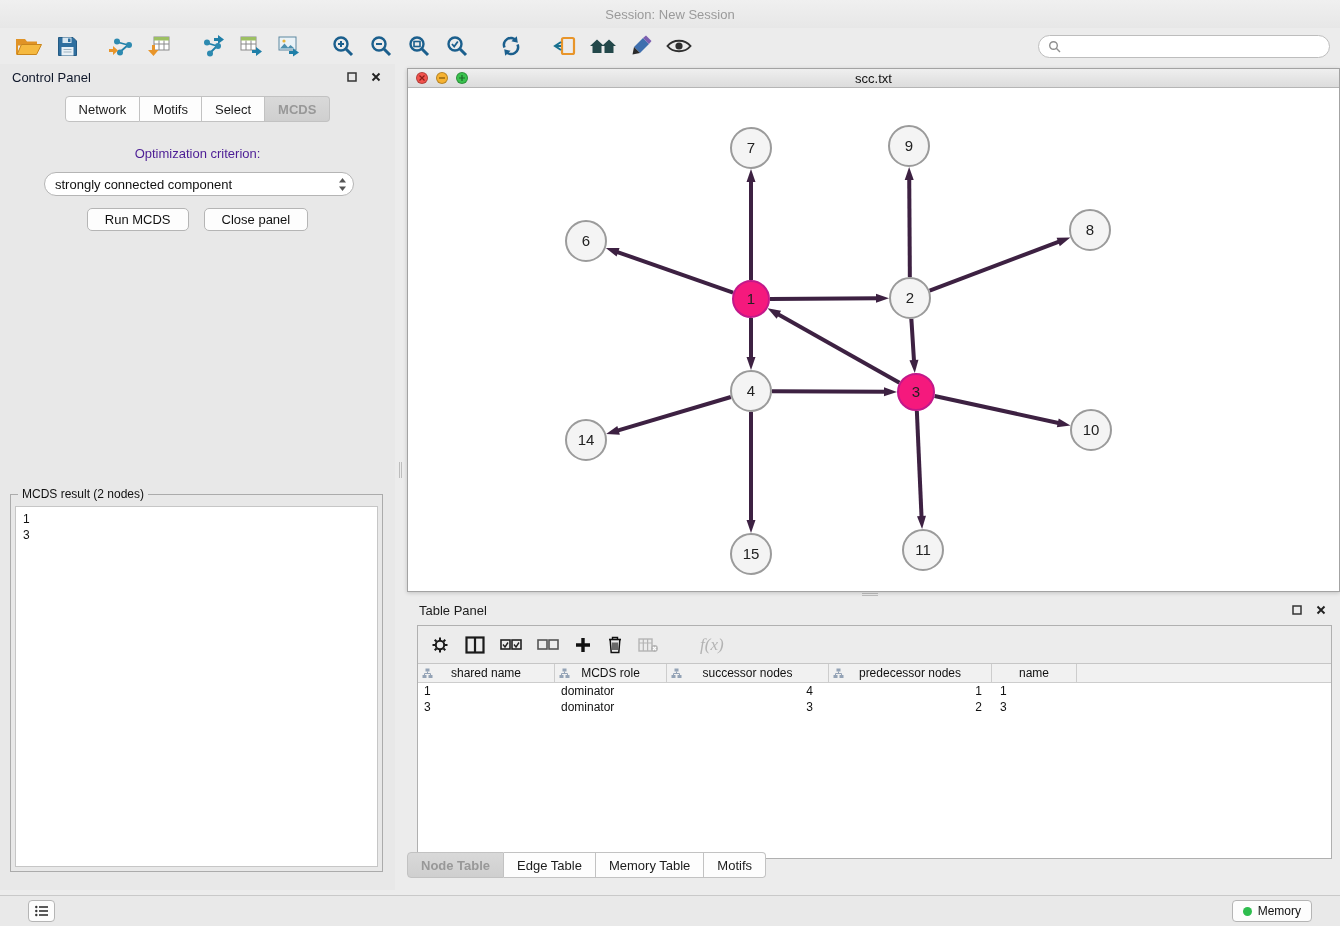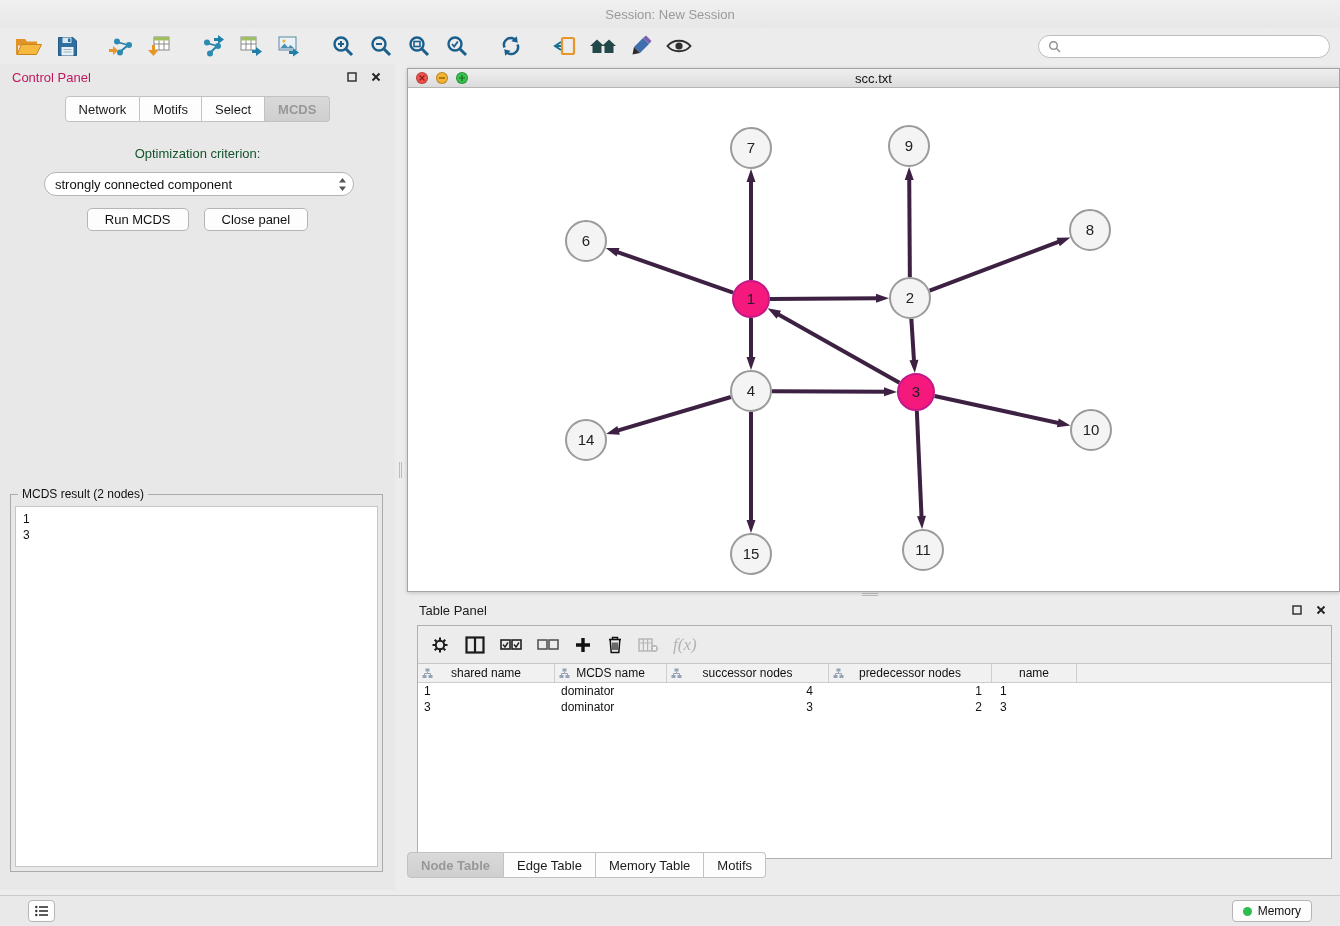--- a/index.html
+++ b/index.html
@@ -18,33 +18,33 @@
   .tbtn { background: none; border: none; width: 38px; height: 32px;
     display: flex; align-items: center; justify-content: center; cursor: pointer; }
   .tgap { width: 16px; }
   .search-box { margin-left: auto; width: 292px; height: 23px; border: 1px solid #bdbdbd;
     border-radius: 12px; background: #fff; display: flex; align-items: center; padding: 0 9px; }
   .search-box input { border: none; outline: none; flex: 1; font-size: 12px;
     background: transparent; margin-left: 6px; font-family: "Liberation Sans", sans-serif; }
 
   
   .control-panel { position: absolute; left: 0; top: 64px; width: 395px; bottom: 36px; background: #e8e8e8; }
-  .panel-header { height: 26px; display: flex; align-items: center; padding: 0 12px; font-size: 13px; color: #be185d; }
+  .panel-header { height: 26px; display: flex; align-items: center; padding: 0 12px; font-size: 13px; color: #0f172a; }
   .win-btns { margin-left: auto; display: flex; gap: 10px; align-items: center; }
   .win-btn { background: none; border: none; width: 14px; height: 14px; display: flex;
     align-items: center; justify-content: center; cursor: pointer; }
   .seg-row { display: flex; justify-content: center; margin-top: 6px; }
   .seg { display: inline-flex; }
   .seg button { font-size: 13px; padding: 2px 13px; height: 26px; background: #fdfdfd;
     border: 1px solid #c2c2c2; border-left: none; color: #1c1c1c; cursor: pointer;
     font-family: "Liberation Sans", sans-serif; }
   .seg button:first-child { border-left: 1px solid #c2c2c2; border-radius: 4px 0 0 4px; }
   .seg button:last-child { border-radius: 0 4px 4px 0; }
   .seg button.active { background: linear-gradient(#d9d9d9,#cfcfcf); color: #989898; font-weight: bold; }
-  .opt-label { text-align: center; margin-top: 24px; font-size: 13px; color: #14532d; }
+  .opt-label { text-align: center; margin-top: 24px; font-size: 13px; color: #4c1d95; }
   .cp-select { margin: 11px 41px 0 44px; height: 24px; background: #fff; border: 1px solid #b5b5b5;
     border-radius: 12px; display: flex; align-items: center; padding: 0 6px 0 10px; font-size: 13px;
     color: #111; cursor: pointer; }
   .cp-select .spin { margin-left: auto; display: flex; }
   .cp-buttons { display: flex; justify-content: center; gap: 15px; margin-top: 12px; }
   .cp-buttons button { height: 23px; padding: 0 17px; font-size: 13px; background: #fdfdfd;
     border: 1px solid #b5b5b5; border-radius: 5px; cursor: pointer; color: #111;
     font-family: "Liberation Sans", sans-serif; }
   .result-group { position: absolute; left: 10px; right: 12px; top: 430px; bottom: 18px;
     border: 1px solid #ababab; }
@@ -79,21 +79,21 @@
 
   
   .table-panel { position: absolute; left: 407px; top: 597px; width: 933px; height: 293px; background: #ececec; }
   .tp-header { height: 26px; display: flex; align-items: center; padding: 0 12px; font-size: 13px; color: #1c1c1c; }
   .tp-block { position: absolute; left: 10px; right: 8px; top: 28px; height: 234px;
     border: 1px solid #b0b0b0; background: #fff; display: flex; flex-direction: column; overflow: hidden; }
   .tp-toolbar { height: 38px; background: #ececec; border-bottom: 1px solid #c6c6c6;
     display: flex; align-items: center; padding: 0 12px; gap: 15px; flex: none; }
   .tp-toolbar button { background: none; border: none; display: flex; align-items: center;
     justify-content: center; cursor: pointer; height: 30px; }
-  .fx-label { font-family: "Liberation Serif", serif; font-style: italic; font-size: 17px; color: #b3b3b3; }
+  .fx-label { font-family: "Liberation Serif", serif; font-style: italic; font-size: 17px; color: #b3b3b3; margin-left: 27px; }
   .grid-header { display: flex; height: 19px; background: #f1f1f1; border-bottom: 1px solid #cdcdcd;
     font-size: 12px; color: #111; flex: none; }
   .th { position: relative; display: flex; align-items: center; justify-content: center;
     border-right: 1px solid #cdcdcd; cursor: pointer; }
   .th .col-icon { position: absolute; left: 4px; top: 4px; }
   .c0 { width: 137px; } .c1 { width: 112px; } .c2 { width: 162px; }
   .c3 { width: 163px; } .c4 { width: 85px; } .cfill { flex: 1; border-right: none; }
   .tr { display: flex; height: 16px; line-height: 16px; font-size: 12px; color: #111; background: #fff; }
   .td { overflow: hidden; white-space: nowrap; }
   .tr .c0, .tr .c1 { padding-left: 6px; }
@@ -495,21 +495,21 @@
               </svg></span>
             <span>shared name</span>
           </div>
         <div class="th c1">
             <span class="col-icon"><svg width="11" height="11" viewBox="0 0 11 11">
                 <rect x="3.5" y="0.5" width="4" height="3" fill="#94a3b6"></rect>
                 <rect x="0.5" y="7" width="4" height="3" fill="#94a3b6"></rect>
                 <rect x="6.5" y="7" width="4" height="3" fill="#94a3b6"></rect>
                 <path d="M5.5 3.5 V5.5 M2.5 7 V5.5 H8.5 V7" stroke="#94a3b6" fill="none"></path>
               </svg></span>
-            <span>MCDS name</span>
+            <span>MCDS role</span>
           </div>
         <div class="th c2">
             <span class="col-icon"><svg width="11" height="11" viewBox="0 0 11 11">
                 <rect x="3.5" y="0.5" width="4" height="3" fill="#94a3b6"></rect>
                 <rect x="0.5" y="7" width="4" height="3" fill="#94a3b6"></rect>
                 <rect x="6.5" y="7" width="4" height="3" fill="#94a3b6"></rect>
                 <path d="M5.5 3.5 V5.5 M2.5 7 V5.5 H8.5 V7" stroke="#94a3b6" fill="none"></path>
               </svg></span>
             <span>successor nodes</span>
           </div>

